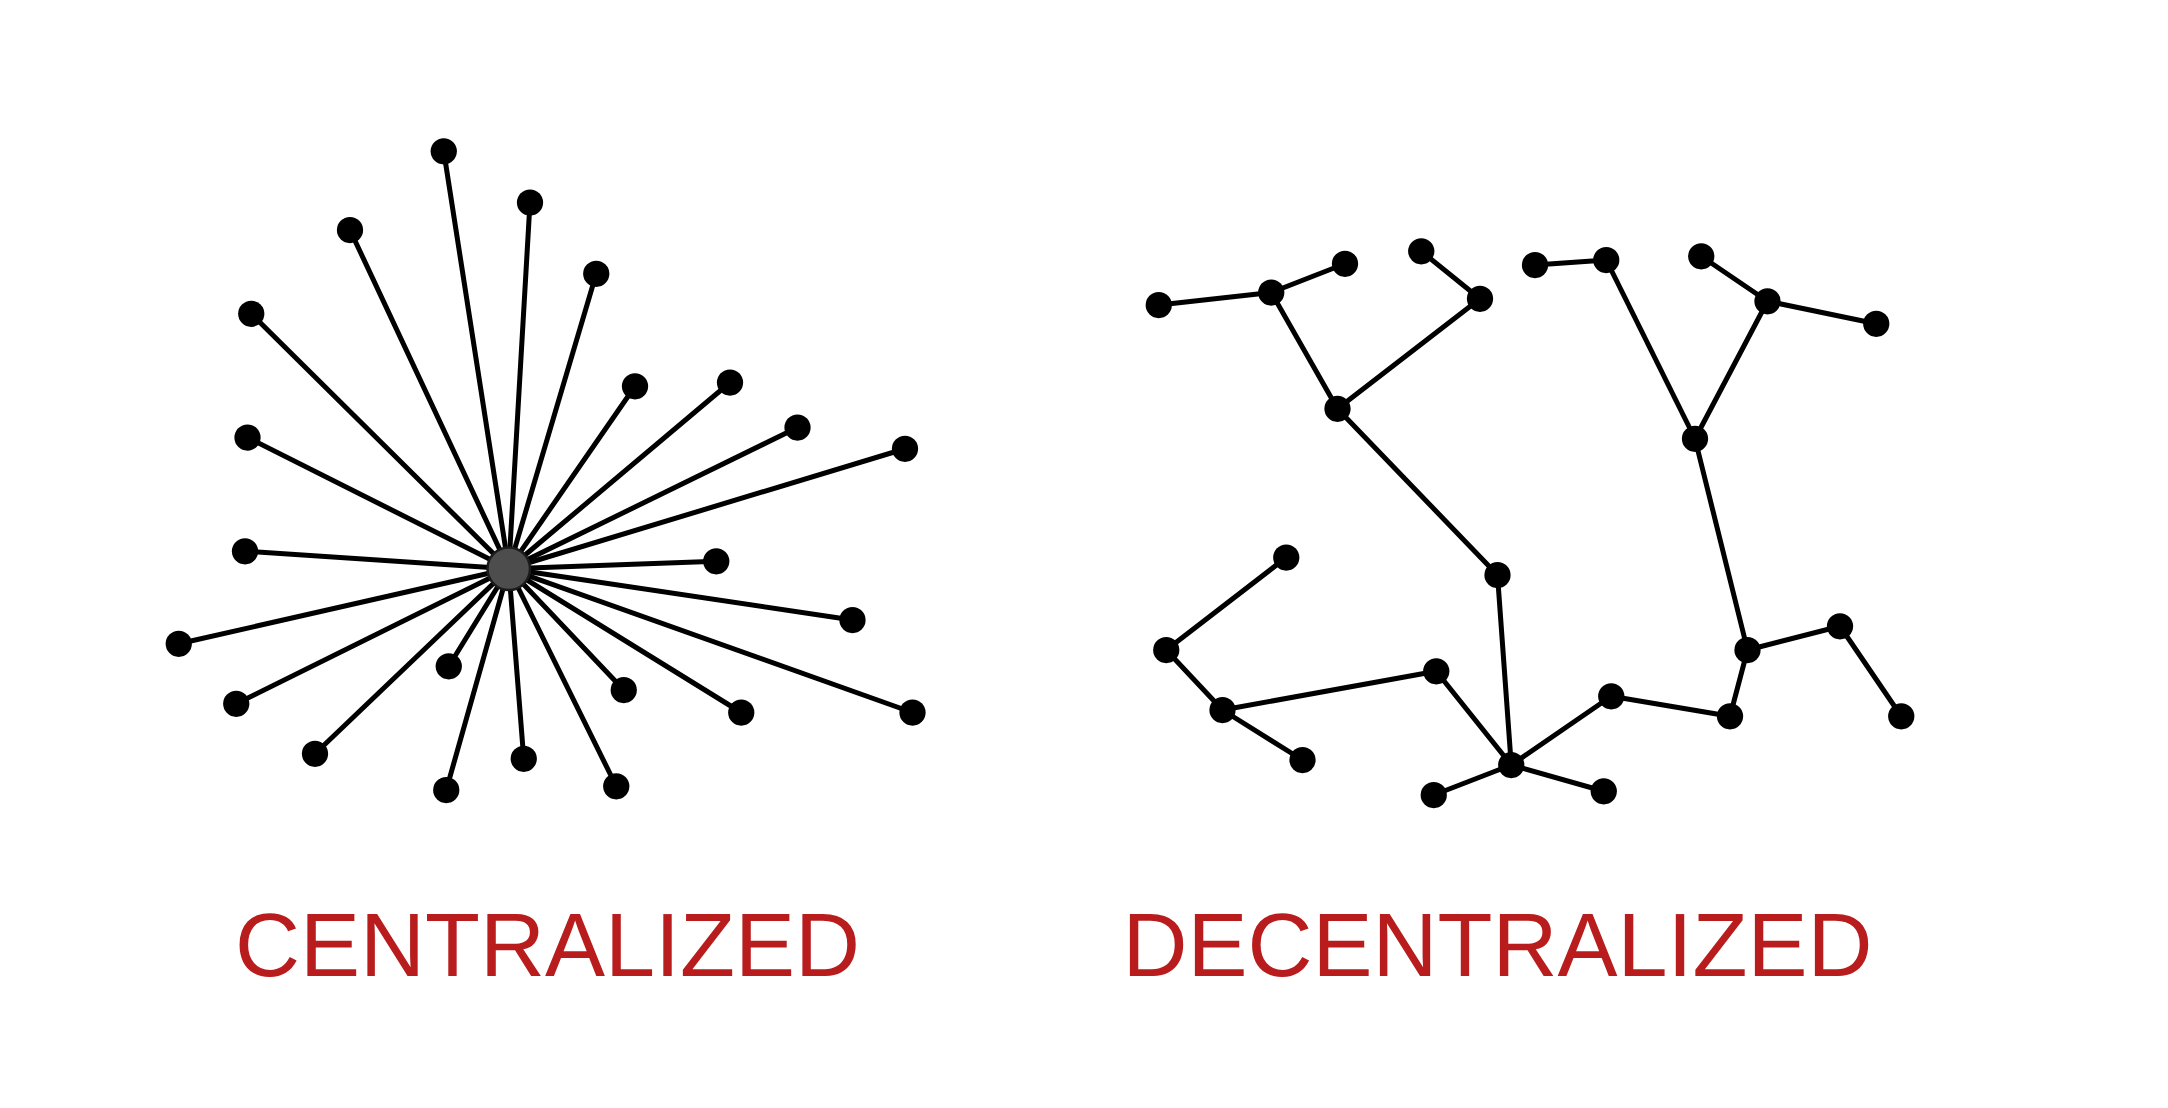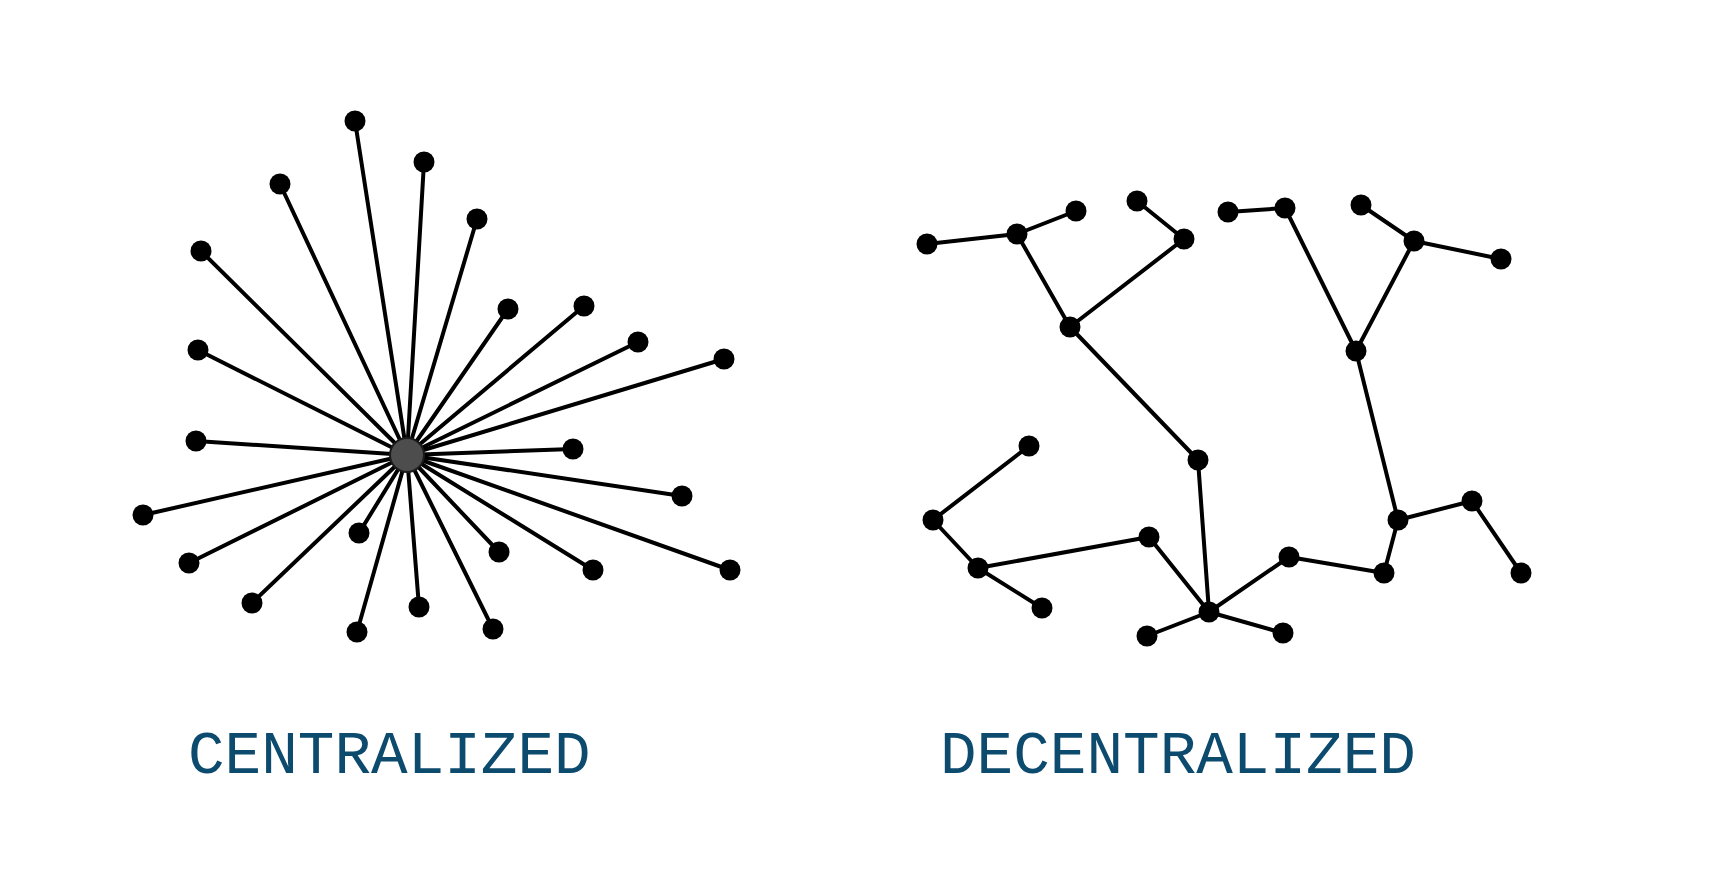--- a/index.html
+++ b/index.html
@@ -4,29 +4,29 @@
   <style>
     html, body { margin: 0; padding: 0; background: #ffffff; }
     body { width: 1734px; height: 886px; position: relative; overflow: hidden; }
     #canvas { position: absolute; left: 0; top: 0; }
     .edge { stroke: #000000; stroke-width: 4; stroke-linecap: round; }
     .node { fill: #000000; }
     .hub { fill: #4d4d4d; stroke: #1a1a1a; stroke-width: 2; }
     .label {
       position: absolute;
       top: 712px;
-      font-family: Liberation Mono, monospace;
-      font-size: 61px;
+      font-family: Liberation Sans, sans-serif;
+      font-size: 72px;
       line-height: 90px;
-      color: #0c4a6e;
+      color: #b91c1c;
       white-space: nowrap;
       letter-spacing: 0px;
     }
     #label-centralized { left: 188px; }
-    #label-decentralized { left: 940px; }
+    #label-decentralized { left: 898px; }
   </style>
 </head>
 <body>
 
 <svg id="canvas" width="1734" height="886" viewBox="0 0 1734 886" xmlns="http://www.w3.org/2000/svg">
   <rect width="1734" height="886" fill="#ffffff"></rect>
   <g id="centralized-graph">
     <g id="c-edges">
         <line x1="407" y1="455" x2="355" y2="121" class="edge"></line>
         <line x1="407" y1="455" x2="424" y2="162" class="edge"></line>

